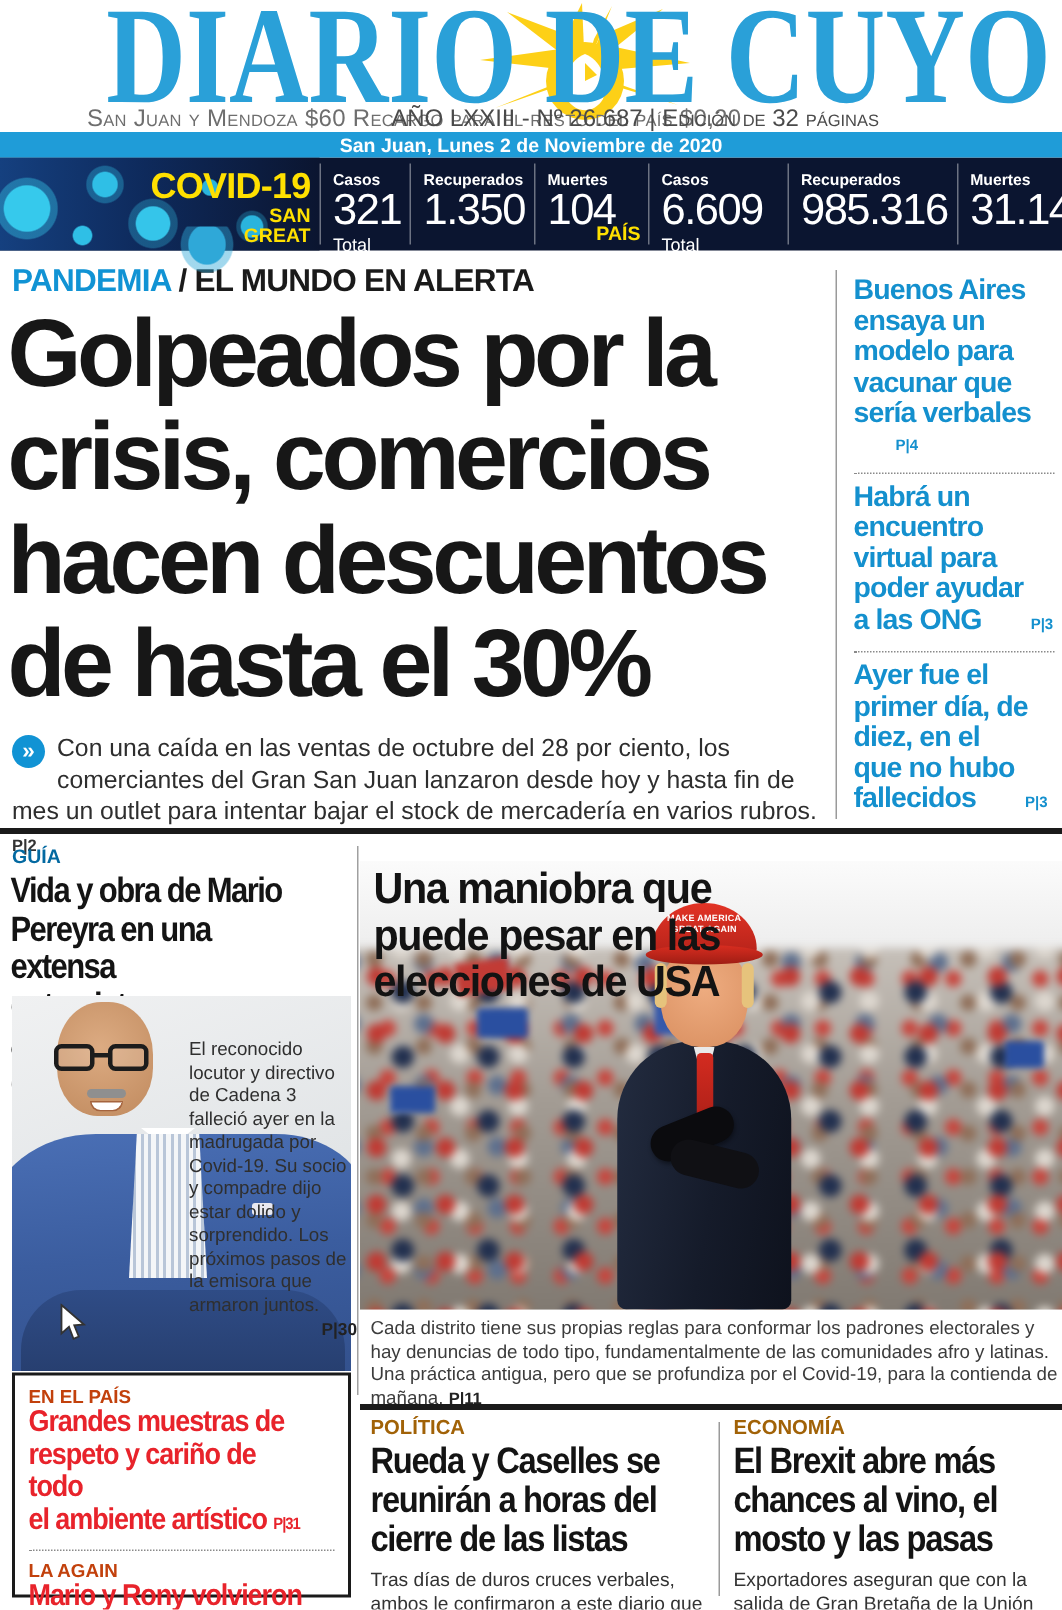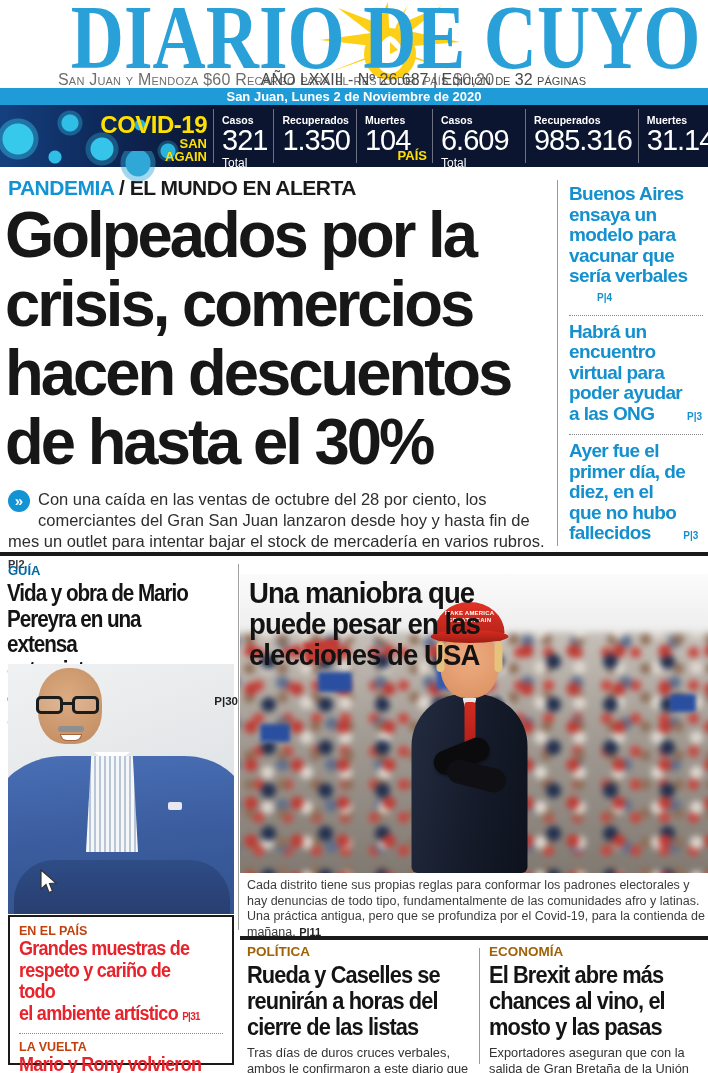--- a/index.html
+++ b/index.html
@@ -187,21 +187,21 @@
     <span class="price-line">San Juan y Mendoza $60 Recargo para el resto del país $0,20</span>
     <span class="edition-line">AÑO LXXIII - Nº 26.687 | Edición de 32 páginas</span>
   </div>
 </div>
 <div class="date-bar">San Juan, Lunes 2 de Noviembre de 2020</div>
 
 <div class="covid-bar">
   <div class="covid-left">
     <span class="covid-title">COVID-19</span>
     <span class="covid-region">SAN
-AGAIN</span>
+GREAT</span>
     <span class="covid-spill"></span>
   </div>
   <div class="covid-cells">
     <div class="covid-cell cell-casos-sj">
       <div class="lbl">Casos</div>
       <div class="val">321</div>
       <div class="sub"><span>Total</span> <b>5.751</b></div>
     </div>
     <div class="covid-cell cell-rec-sj">
       <div class="lbl">Recuperados</div>
@@ -282,20 +282,21 @@
   </div>
   <div class="m-mustache"></div>
   <div class="m-smile"></div>
   <div class="m-blazer"></div>
   <div class="m-collar"></div>
   <div class="m-shirt"></div>
   <div class="m-pocket"></div>
   <div class="m-arms"></div>
 </div>
 <div class="guia-body">
+  <span>El reconocido locutor y directivo de Cadena 3 falleció ayer en la madrugada por Covid-19. Su socio y compadre dijo estar dolido y sorprendido. Los próximos pasos de la emisora que armaron juntos.</span>
   <span class="guia-pref">P|30</span>
 </div>
 
 <div class="usa-photo">
   <div class="crowd"></div>
   <div class="sign sign1"></div>
   <div class="sign sign2"></div>
   <div class="sign sign3"></div>
   <div class="sign sign4"></div>
   <div class="redsign"></div>
@@ -324,21 +325,21 @@
 <div class="h-rule-bottom"></div>
 
 <div class="news-box">
   <div class="nb-item">
     <div class="nb-label">EN EL PAÍS</div>
     <div class="nb-headline"><span>Grandes muestras de
 respeto y cariño de todo
 el ambiente artístico </span><span class="nb-pref">P|31</span></div>
   </div>
   <div class="nb-item">
-    <div class="nb-label">LA VUELTA</div>
+    <div class="nb-label">LA AGAIN</div>
     <div class="nb-headline"><span>Mario y Rony volvieron
 juntos a San Juan luego
 de 33 años de ausencia </span></div>
   </div>
 </div>
 
 <div class="bot-story pol">
   <div class="bot-label">POLÍTICA</div>
   <div class="bot-headline">Rueda y Caselles se
 reunirán a horas del

